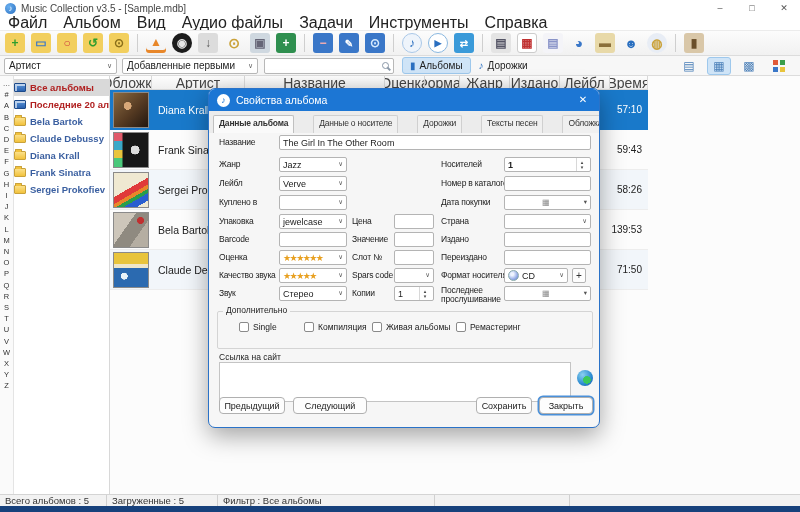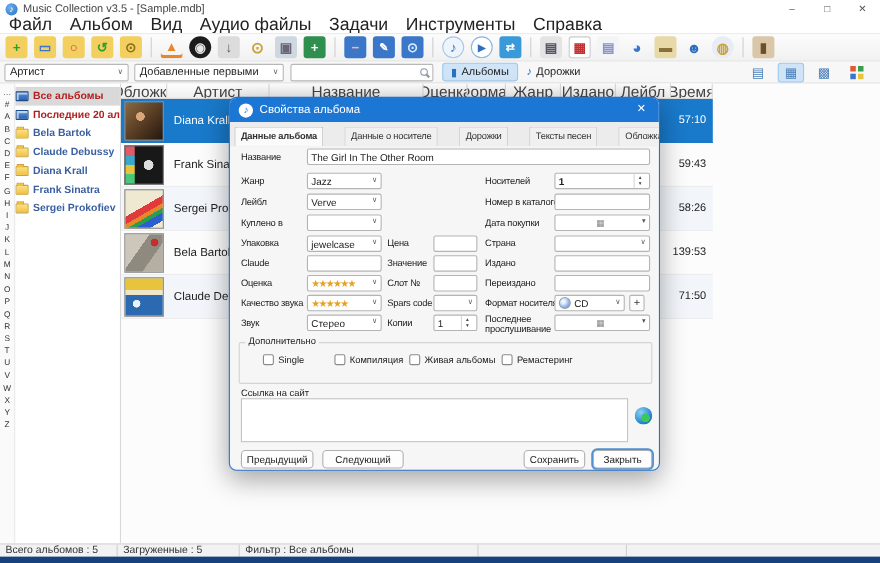--- a/index.html
+++ b/index.html
@@ -100,21 +100,21 @@
 .dcal{margin-left:auto;font-size:8px;color:#888}
 .cdico{width:11px;height:11px;border-radius:50%;background:radial-gradient(circle at 35% 35%,#eef4ff 0 18%,#9ab0e8 60%,#5a78c8);border:1px solid #8aa;flex:0 0 auto;margin-right:3px}
 .plusbtn{position:absolute;left:363px;top:179px;width:14px;height:15px;border:1px solid #b4b4b4;background:#fdfdfd;border-radius:2px;font-size:10px;display:flex;align-items:center;justify-content:center;color:#333}
 .grp{position:absolute;left:8px;top:222px;width:376px;height:38px;border:1px solid #d4d4d4;border-radius:2px}
 .grpl{position:absolute;left:14px;top:216px;background:#f6f6f6;padding:0 3px;font-size:8.5px;color:#222}
 .cb{position:absolute;top:233px;display:flex;align-items:center;gap:4px;font-size:8.5px}
 .cbx{width:10px;height:10px;background:#fff;border:1px solid #8a8a8a;border-radius:2px;flex:0 0 auto}
 .weblbl{position:absolute;left:10px;top:263px;font-size:8.5px}
 .webta{position:absolute;left:10px;top:273px;width:352px;height:40px;background:#fff;border:1px solid #c4c4c4}
 .globe{position:absolute;left:368px;top:281px;width:16px;height:16px;border-radius:50%;background:radial-gradient(circle at 62% 62%,#3ac85a 0 26%,rgba(0,0,0,0) 28%),radial-gradient(circle at 35% 30%,#8ad0f0,#2a8ad0 60%,#1a5a9a)}
-.dbtn{position:absolute;top:320px;height:17px;background:#fdfdfd;border:1px solid #b0b0b0;border-radius:4px;font-size:9px;display:flex;align-items:center;justify-content:center;color:#222}
+.dbtn{position:absolute;top:308px;height:17px;background:#fdfdfd;border:1px solid #b0b0b0;border-radius:4px;font-size:9px;display:flex;align-items:center;justify-content:center;color:#222}
 #btn-close-album{box-shadow:0 0 0 1.5px #4a90d9}
 
 
 .status{position:absolute;left:0;right:0;bottom:6px;height:12px;background:#f2f2f2;border-top:1px solid #d4d4d4;display:flex;align-items:center;font-size:9.5px;color:#333}
 .ssec{height:100%;display:flex;align-items:center;padding-left:5px;border-right:1px solid #d0d0d0;white-space:nowrap;overflow:hidden}
 .taskstrip{position:absolute;left:0;right:0;bottom:0;height:6px;background:#17417c}
 </style>
 </head>
 <body>
 
@@ -368,21 +368,21 @@
     <span class="lbl" style="left:143px;top:127px">Цена</span>
     <div class="fld" style="left:185px;top:125px;width:40px">
       <span></span>
     </div>
     <span class="lbl" style="left:232px;top:127px">Страна</span>
     <div class="fld" style="left:295px;top:125px;width:87px">
       <span></span>
       <span class="chev">∨</span>
     </div>
 
-    <span class="lbl" style="left:10px;top:145px">Claude</span>
+    <span class="lbl" style="left:10px;top:145px">Barcode</span>
     <div class="fld" style="left:70px;top:143px;width:68px">
       <span></span>
     </div>
     <span class="lbl" style="left:143px;top:145px">Значение</span>
     <div class="fld" style="left:185px;top:143px;width:40px">
       <span></span>
     </div>
     <span class="lbl" style="left:232px;top:145px">Издано</span>
     <div class="fld" style="left:295px;top:143px;width:87px">
       <span></span>

